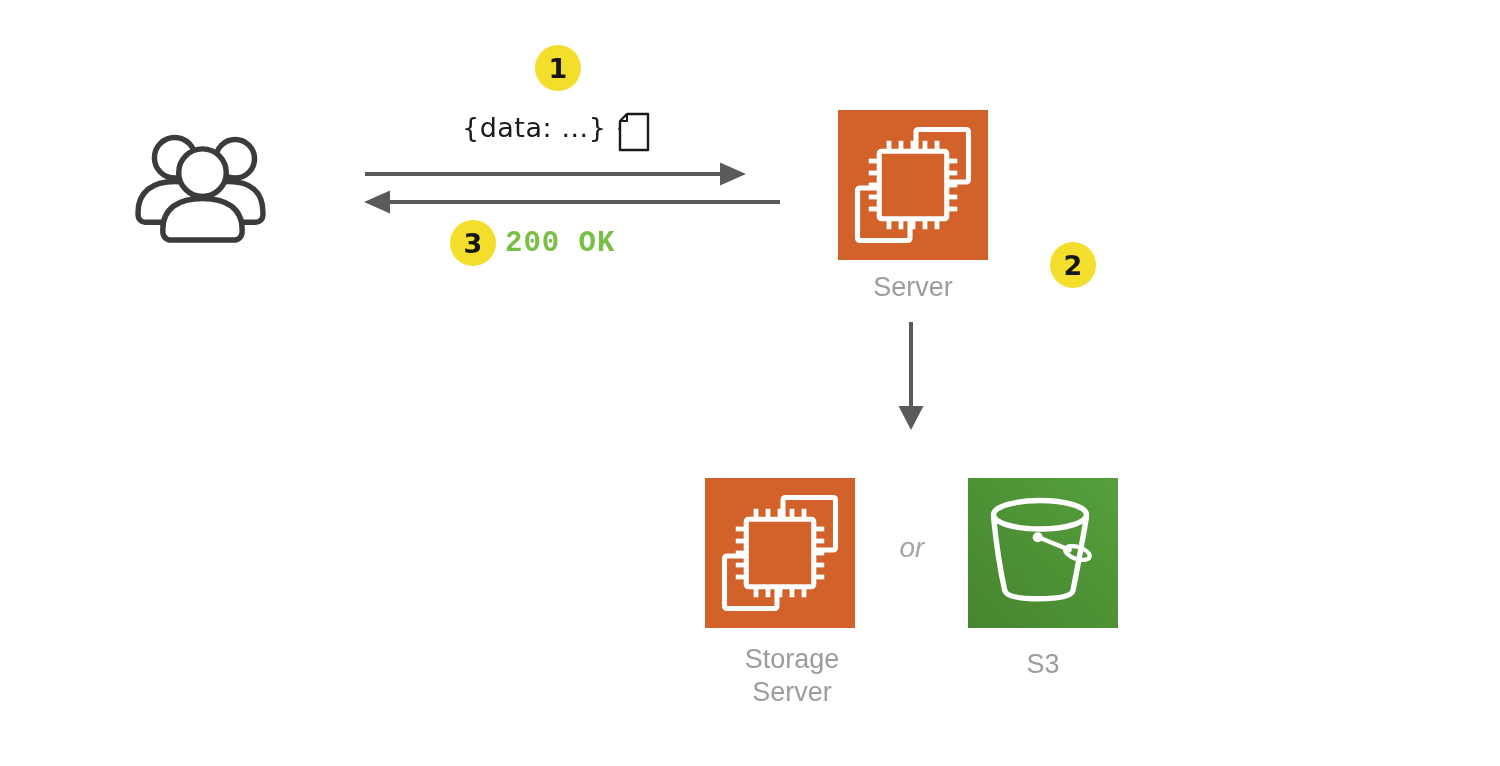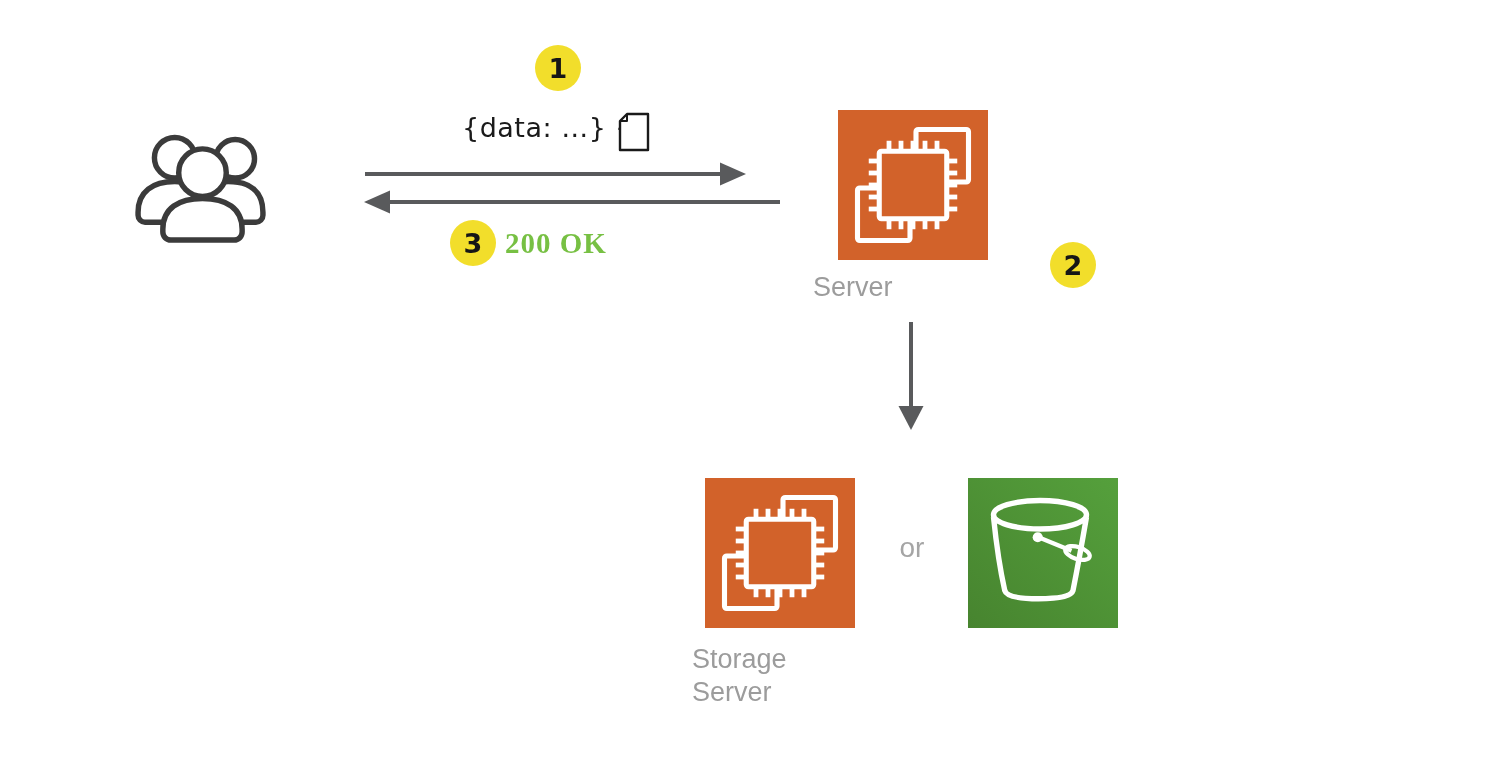--- a/index.html
+++ b/index.html
@@ -38,41 +38,43 @@
     font-family: "DejaVu Sans", sans-serif;
   }
 
   .response-label {
     position: absolute;
     left: 505px; top: 227px;
     font-size: 29px;
     font-weight: bold;
     color: #77C043;
     letter-spacing: 1px;
-    font-family: Liberation Serif, serif;
+    font-family: Liberation Mono, monospace;
   }
 
   .node-label {
     position: absolute;
     color: #9C9C9C;
     font-size: 27px;
     font-weight: 300;
+    text-align: center;
     line-height: 33px;
     font-family: "Liberation Sans", "DejaVu Sans", sans-serif;
   }
 
   .or-label {
     position: absolute;
     left: 862px; top: 532px;
     width: 100px;
     text-align: center;
     color: #A5A5A5;
     font-size: 28px;
     font-weight: 300;
     font-family: "Liberation Sans", "DejaVu Sans", sans-serif;
+    font-style: italic;
   }
 
   .tile { position: absolute; width: 150px; height: 150px; }
 </style>
 </head>
 <body>
 
 <div id="canvas">
 
   <svg id="arrow-layer">
@@ -204,14 +206,15 @@
     </defs>
     <rect x="0" y="0" width="100" height="100" fill="url(#s3grad)"></rect>
     <g stroke="#ffffff" fill="none">
       <ellipse cx="48" cy="24.5" rx="31" ry="9.5" stroke-width="3.6"></ellipse>
       <path d="M 17 26 Q 20 55 24.5 75 Q 26 80.5 47 80.5 Q 68.5 80.5 70 75 Q 74 55 79 26" stroke-width="3.6"></path>
       <line x1="47" y1="39.5" x2="69" y2="48.5" stroke-width="2.8"></line>
       <ellipse cx="73" cy="50" rx="8.5" ry="4" transform="rotate(18 73 50)" stroke-width="2.8"></ellipse>
       <circle cx="46.5" cy="39.5" r="3.4" fill="#ffffff" stroke="none"></circle>
     </g>
   </svg>
+  <div class="node-label" style="left:943px; top:648px; width:200px;">S3</div>
 
 </div>
 
 </body></html>

